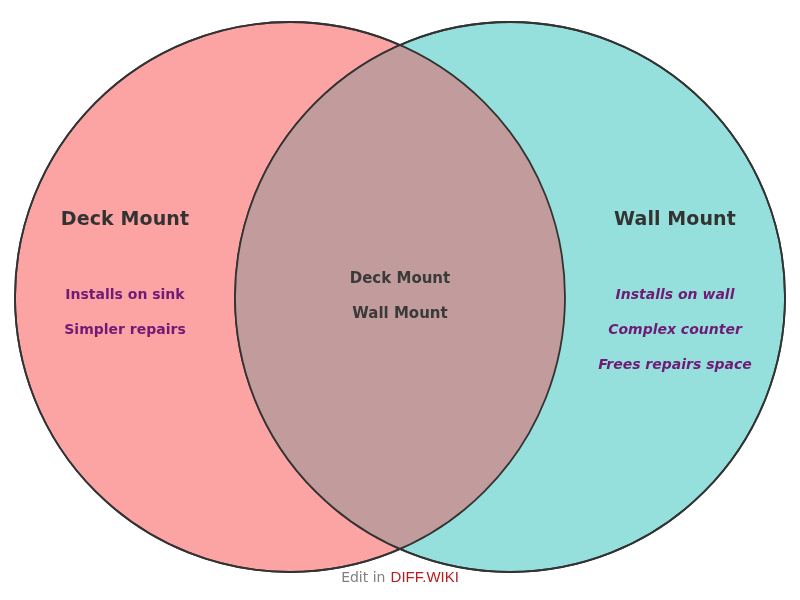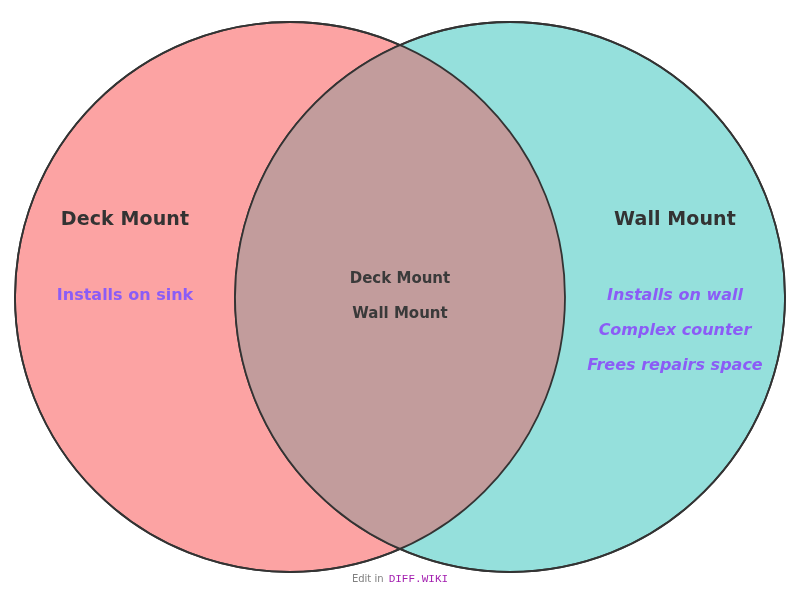--- a/index.html
+++ b/index.html
@@ -55,22 +55,22 @@
 
   .item-list {
     margin: 0;
     padding: 0;
     list-style: none;
   }
 
   .item-list li {
     font-family: "DejaVu Sans", sans-serif;
     font-weight: bold;
-    font-size: 16px;
-    color: #8b5cf6;
+    font-size: 14px;
+    color: #701a75;
     line-height: 35px;
     height: 35px;
     white-space: nowrap;
   }
 
   
   #set-left-block {
     left: 0px;
     top: 207px;
     width: 250px;
@@ -107,27 +107,27 @@
   #footer-attribution {
     position: absolute;
     left: 0;
     top: 567px;
     width: 800px;
     text-align: center;
     white-space: nowrap;
   }
   #footer-attribution .edit-label {
     font-family: "DejaVu Sans", sans-serif;
-    font-size: 10px;
+    font-size: 14px;
     color: #808080;
   }
   #footer-attribution .brand-label {
-    font-family: Liberation Mono, monospace;
-    font-size: 11px;
-    color: #a21caf;
+    font-family: Liberation Sans, sans-serif;
+    font-size: 15px;
+    color: #b91c1c;
   }
 </style>
 </head>
 <body>
 
 <div id="venn-canvas">
 
   <svg id="venn-svg" viewBox="0 0 800 600" xmlns="http://www.w3.org/2000/svg">
     <defs>
       <clipPath id="clip-left-circle">
@@ -146,20 +146,21 @@
     <circle cx="290" cy="297" r="275" fill="none" stroke="#333333" stroke-width="1.8"></circle>
     <circle cx="510" cy="297" r="275" fill="none" stroke="#333333" stroke-width="1.8"></circle>
   </svg>
 
   <div class="text-layer">
 
     <div class="set-block" id="set-left-block">
       <div class="set-title">Deck Mount</div>
       <ul class="item-list">
         <li>Installs on sink</li>
+        <li>Simpler repairs</li>
       </ul>
     </div>
 
     <div class="set-block" id="set-right-block">
       <div class="set-title">Wall Mount</div>
       <ul class="item-list">
         <li>Installs on wall</li>
         <li>Complex counter</li>
         <li>Frees repairs space</li>
       </ul>

